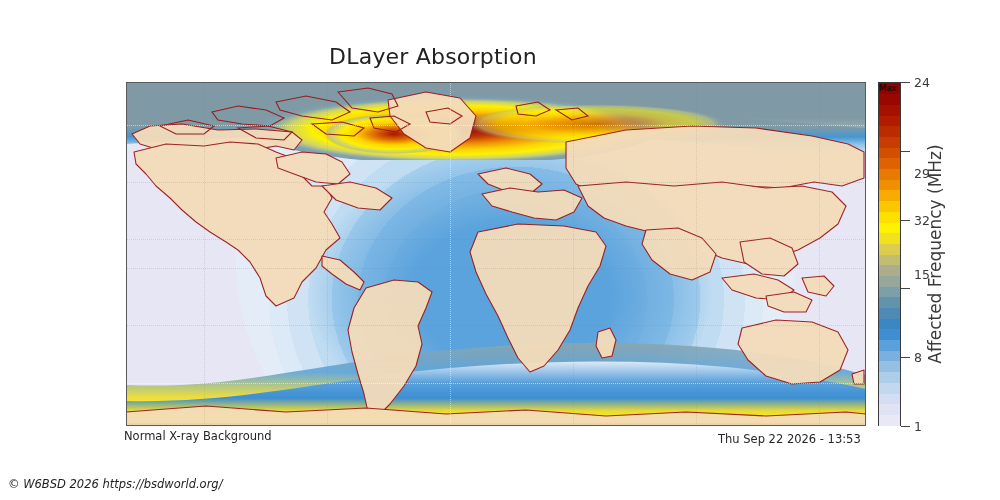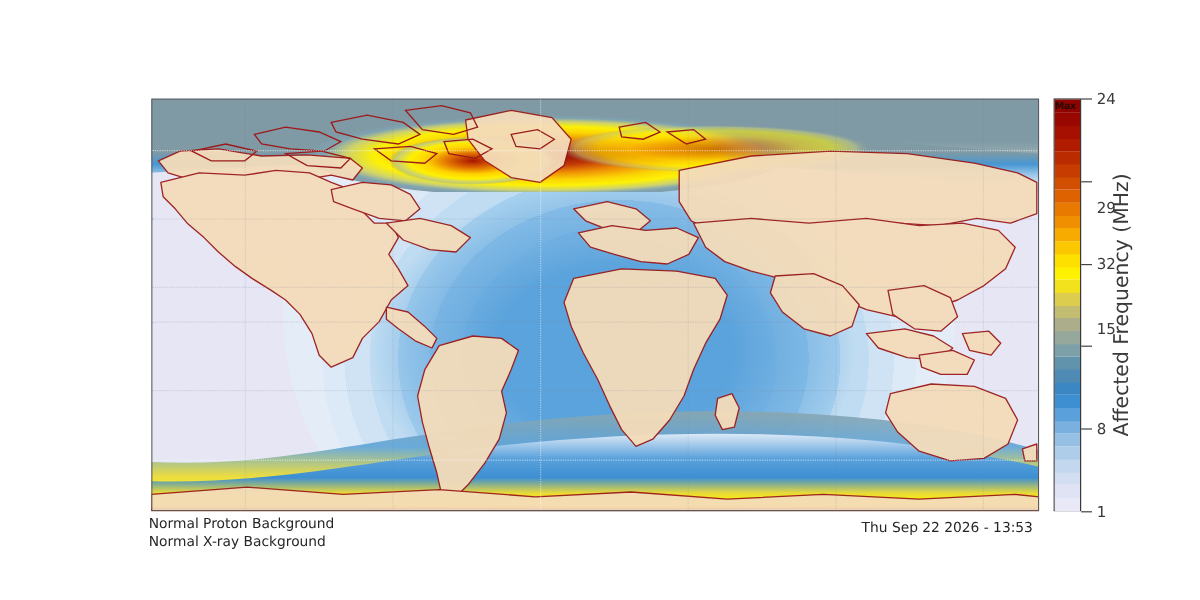--- a/index.html
+++ b/index.html
@@ -73,20 +73,21 @@
   #stamp{position:absolute;left:718px;top:432px;font-size:11.5px;color:#262626;}
   #copy{position:absolute;left:8px;top:477px;font-size:11.5px;color:#1d1d1d;
         font-style:italic;}
   .cl{display:block;}
 </style>
 </head>
 <body>
 
 <div id="root">
 
+  <div id="title">DLayer Absorption</div>
 
   <div id="mapbox">
 
     <div class="night"></div>
 
     <div class="dayblob"></div>
     <div class="dayblob2"></div>
 
     <div class="capN"></div>
 
@@ -266,19 +267,19 @@
       <div class="cbtick" style="top: 219.6px;"></div>
       <div class="cblab" style="top: 219.6px;">32</div>
       <div class="cbtick" style="top: 150.8px;"></div>
       <div class="cblab" style="top: 148px; margin-top: 25px;">29</div>
       <div class="cbtick" style="top: 82px;"></div>
       <div class="cblab" style="top: 82px;">24</div>
     </div>
   <div id="cbtitle">Affected Frequency (MHz)</div>
 
   <div id="legend-left">
-    <span class="cl">Normal Proton Background</span>
     <span class="cl">Normal X-ray Background</span>
   </div>
 
   <div id="stamp">Thu Sep 22 2026 - 13:53</div>
 
+  <div id="copy">© W6BSD 2026 https://bsdworld.org/</div>
 </div>
 
 </body></html>

